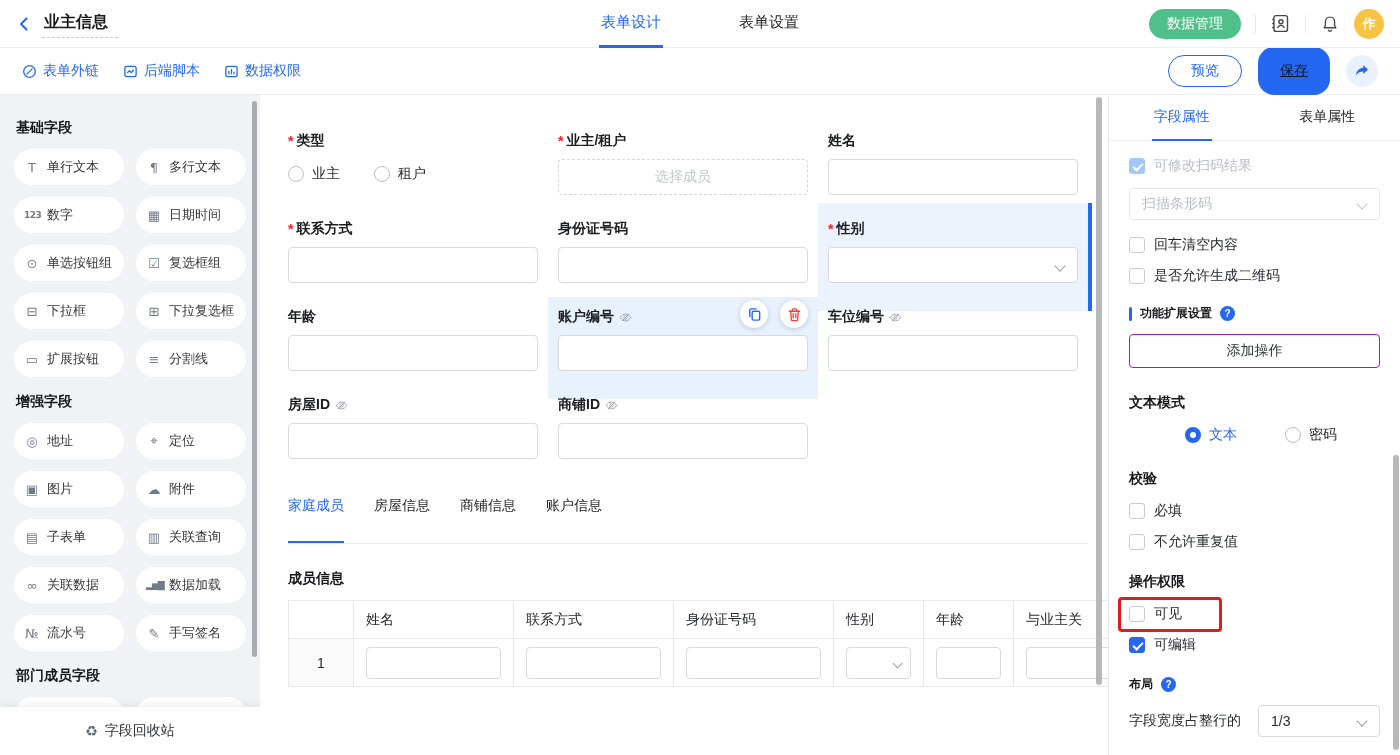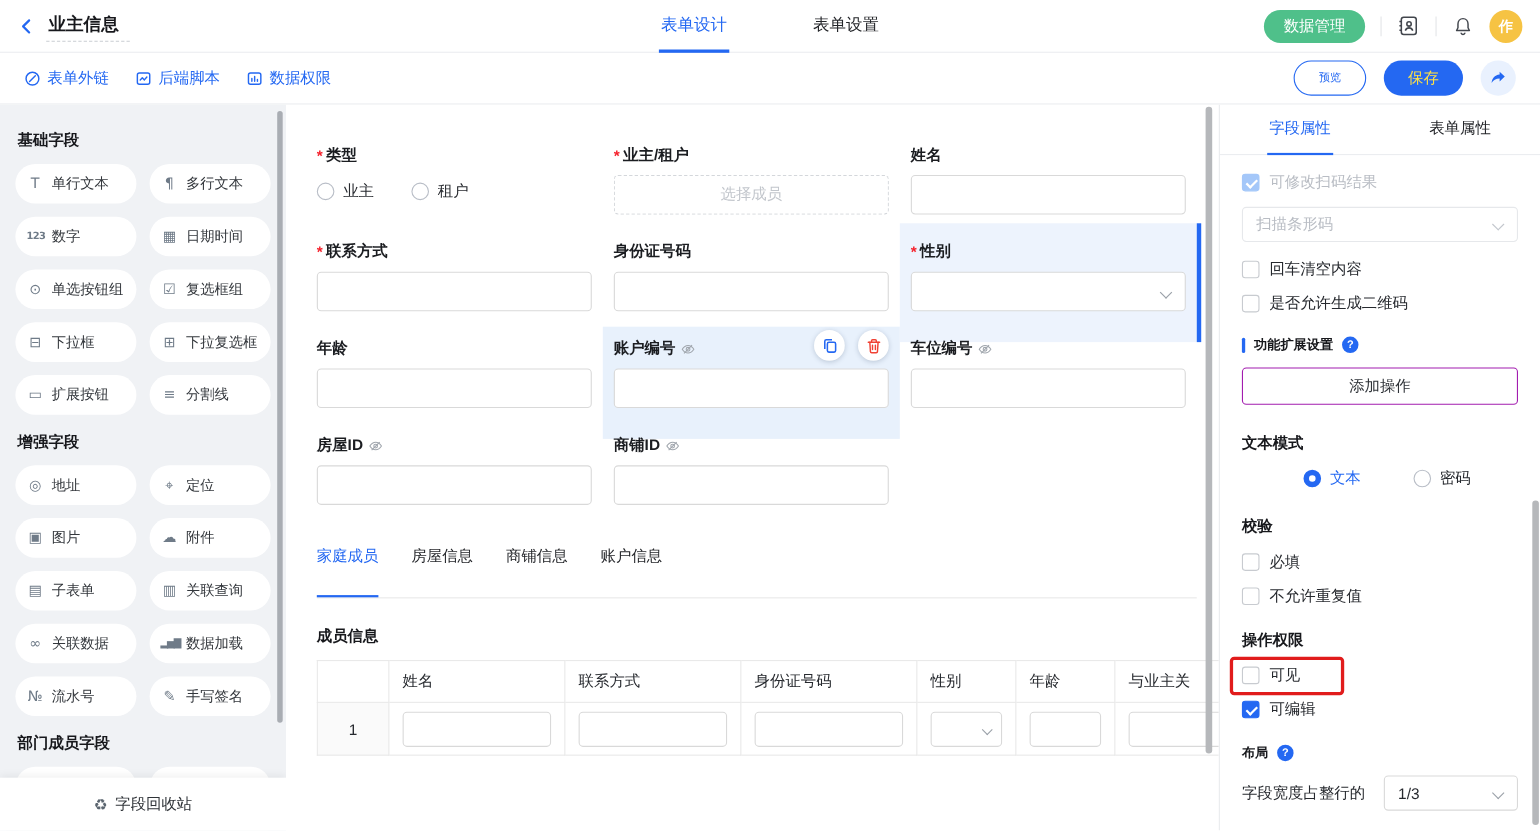--- a/index.html
+++ b/index.html
@@ -18,22 +18,22 @@
   .btn-green { height:30px; padding:0 18px; border:none; border-radius:15px; background:#4fc08a; color:#fff; font-size:14px; cursor:pointer; font-family:inherit; }
   .vdiv { width:1px; height:18px; background:#e3e5e8; }
   .icon-btn { display:flex; align-items:center; cursor:pointer; }
   .avatar { width:30px; height:30px; border-radius:50%; background:#f6c343; color:#fff; font-size:13px; font-weight:700; display:flex; align-items:center; justify-content:center; cursor:pointer; }
 
   
   .tbar { position:absolute; top:48px; left:0; right:0; height:47px; background:#fff; border-bottom:1px solid #ebedf0; display:flex; align-items:center; padding:0 22px; z-index:29; }
   .tbar-links { display:flex; align-items:flex-end; gap:24px; }
   .tlink { display:flex; align-items:center; gap:6px; color:#2468f2; font-size:14px; cursor:pointer; }
   .tbar-right { margin-left:auto; display:flex; align-items:center; gap:16px; }
-  .btn-outline { height:32px; padding:0 22px; border-radius:16px; border:1px solid #2468f2; color:#2468f2; background:#fff; font-size:10px; cursor:pointer; font-family:inherit; }
-  .btn-primary { height:32px; padding:0 22px; border-radius:16px; border:none; background:#2468f2; color:#fde047; font-size:14px; cursor:pointer; font-family:inherit; }
+  .btn-outline { height:32px; padding:0 22px; border-radius:16px; border:1px solid #2468f2; color:#2468f2; background:#fff; font-size:14px; cursor:pointer; font-family:inherit; }
+  .btn-primary { height:48px; padding:0 22px; border-radius:16px; border:none; background:#2468f2; color:#0f172a; font-size:14px; cursor:pointer; font-family:inherit;text-decoration:underline; }
   .btn-share { width:32px; height:32px; border-radius:50%; background:#e9f1fe; border:none; display:flex; align-items:center; justify-content:center; cursor:pointer; }
 
   
   .sidebar { position:absolute; top:95px; left:0; width:260px; bottom:0; background:#f0f2f5; overflow:hidden; padding:14px 14px 0 14px; }
   .sec-title { font-size:14px; font-weight:700; color:#17181c; margin:10px 2px 12px 2px; }
   .pill-grid { display:grid; grid-template-columns:1fr 1fr; gap:12px; margin-bottom:16px; }
   .pill { height:36px; background:#fff; border-radius:18px; display:flex; align-items:center; gap:7px; padding:0 10px; font-size:13px; color:#33373c; cursor:pointer; white-space:nowrap; overflow:hidden; }
   .pill .pglyph { color:#6f7b88; font-size:13px; width:16px; text-align:center; flex:none; font-family:"DejaVu Sans",sans-serif; }
   .pglyph.tiny { font-size:9px; font-weight:700; letter-spacing:-.5px; }
   .pglyph.bars { font-size:9px; letter-spacing:-1px; }

